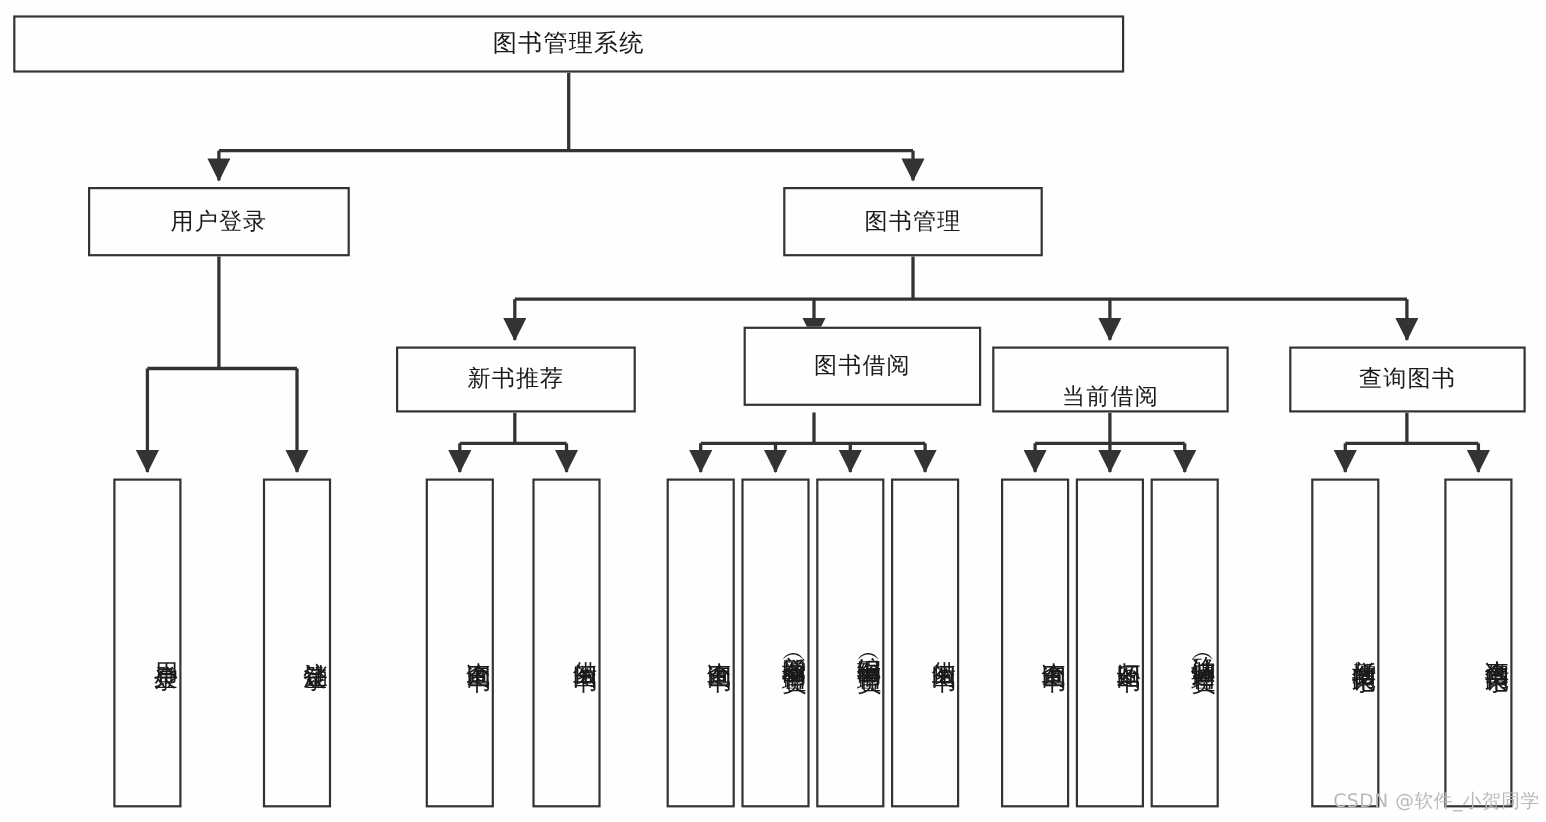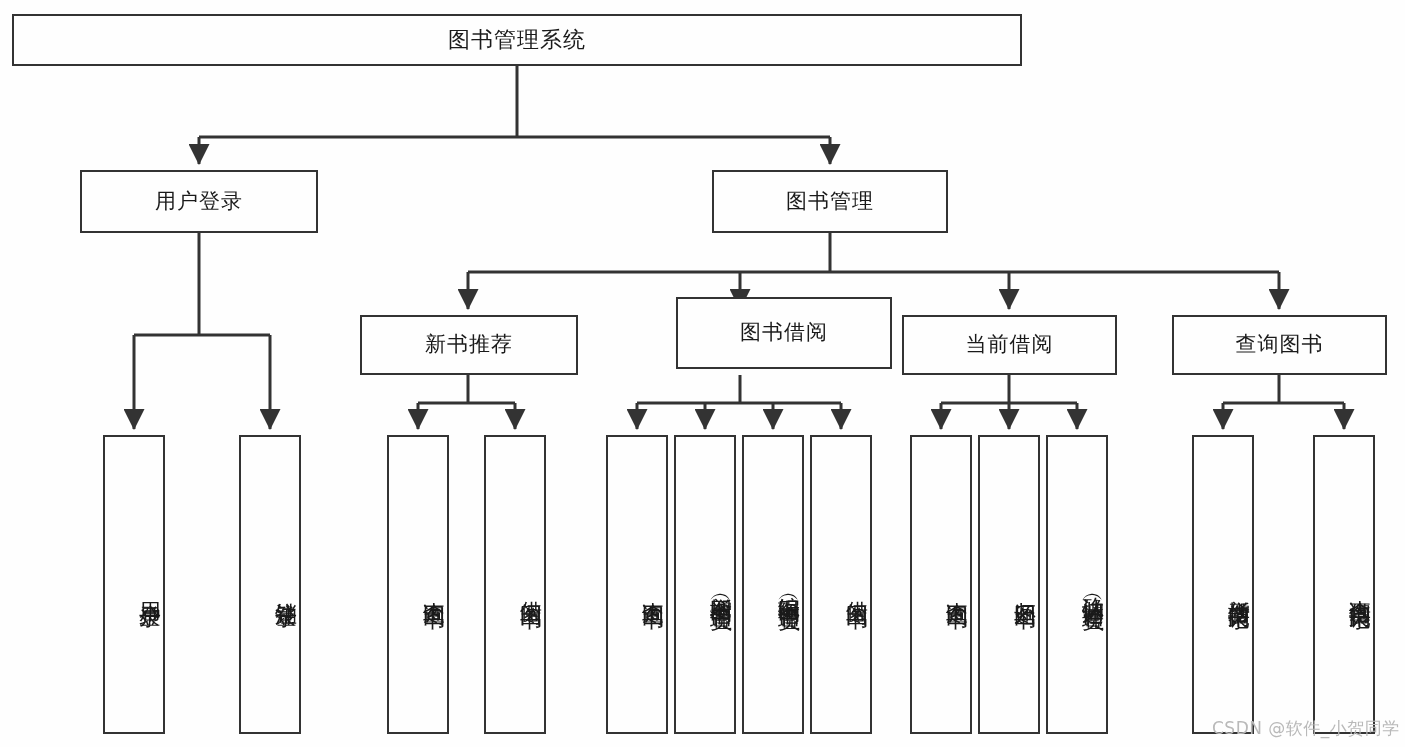--- a/index.html
+++ b/index.html
@@ -139,21 +139,21 @@
   </div>
 
   <div class="node node-h" style="left:712px; top:170px; width:236px; height:63px;">
     <span>图书管理</span>
   </div>
 
   <div class="node node-h" style="left:632px; top:297px; width:216px; height:72px;margin-left:44px;">
     <span>图书借阅</span>
   </div>
 
-  <div class="node node-h" style="left:902px; top:315px; width:215px; height:60px;">
+  <div class="node node-h" style="left:902px; top:315px; width:215px; height:60px;align-items:flex-end;">
     <span>当前借阅</span>
   </div>
 
   <div class="node node-h" style="left:1172px; top:315px; width:215px; height:60px;">
     <span>查询图书</span>
   </div>
 
   <div class="node node-v" style="left:103px; top:435px; width:62px; height:299px;">
     <span class="vlabel">用户登录</span>
   </div>

